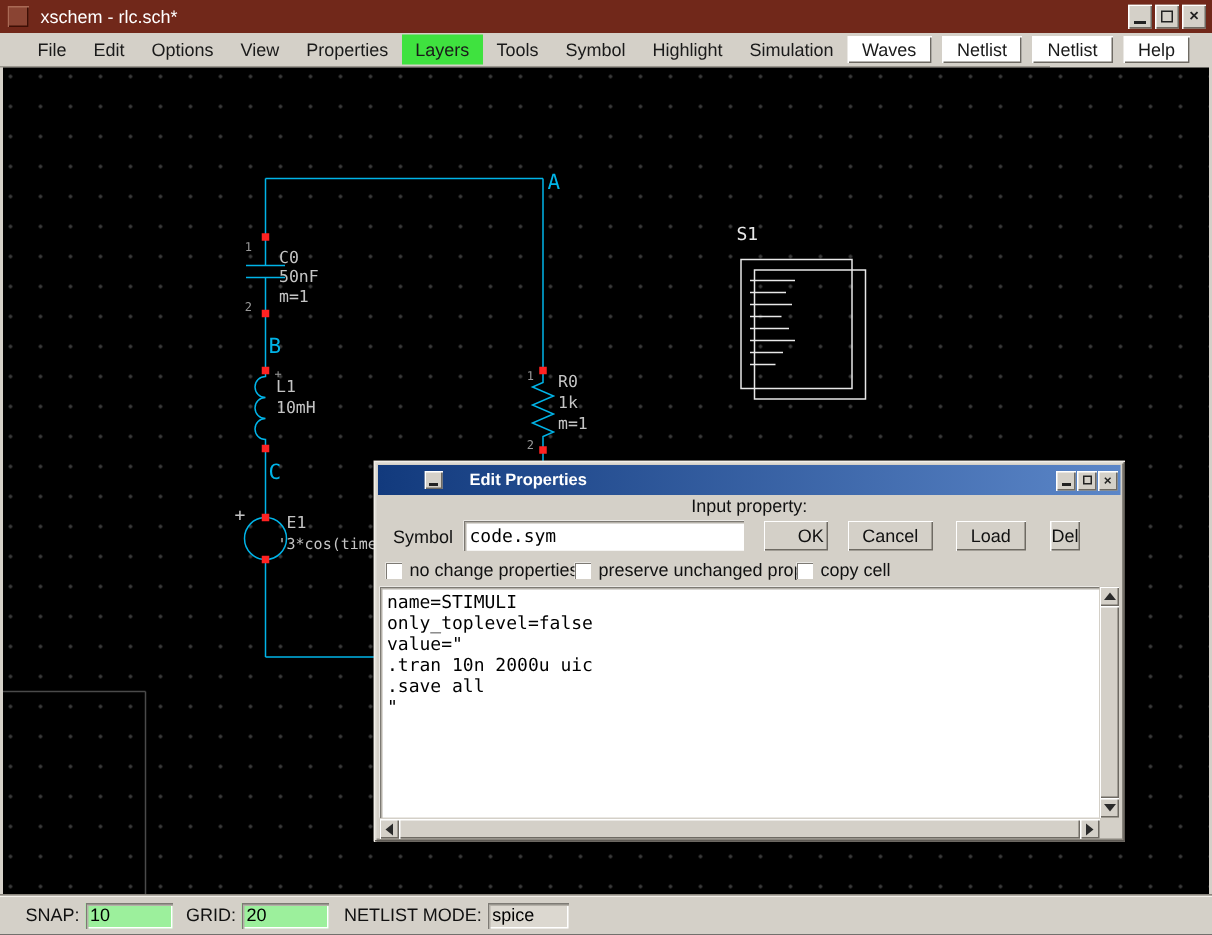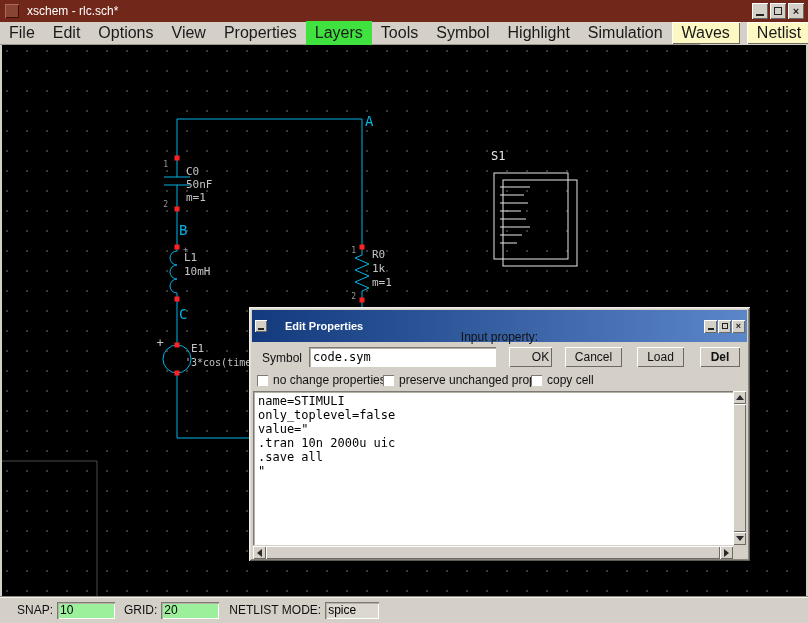--- a/index.html
+++ b/index.html
@@ -20,27 +20,27 @@
   .winbtns { margin-left:auto; display:flex; gap:2px; margin-right:4px; }
   .wbtn { width:16px; height:16px; background:#d4d0c8; display:flex; align-items:center; justify-content:center;
     box-shadow:inset 1px 1px 0 #ffffff, inset -1px -1px 0 #6e6a63; color:#222; }
   .glyph-min { width:8px; height:2px; background:#222; margin-top:8px; }
   .glyph-max { width:8px; height:8px; border:1px solid #222; }
   .glyph-x { font-size:11px; font-weight:bold; line-height:1; }
 
   
   .menubar {
     position:absolute; top:22px; left:0; width:700px; height:23px; background:#d4d0c8;
-    display:flex; align-items:center; font-size:16px; color:#1a1a1a; padding-left:0;
+    display:flex; align-items:center; font-size:12px; color:#1a1a1a; padding-left:16px;
     border-bottom:1px solid #9a968e;
   }
   .menu-item { padding:3px 9px; white-space:nowrap; }
   .menu-item.green { background:var(--green,#3fe23f); }
   .menu-right { margin-left:auto; display:flex; gap:7px; margin-right:5px; }
-  .menu-btn { padding:2px 10px; background:#fef9c3; white-space:nowrap;
+  .menu-btn { padding:2px 10px; background:#ffffff; white-space:nowrap;
     box-shadow:inset 1px 1px 0 #ffffff, inset -1px -1px 0 #6e6a63; }
 
   
   .canvas {
     position:absolute; top:45px; left:2px; width:804px; height:551px; background-color:#000;
     background-image:radial-gradient(circle, #3a3a3a 1px, transparent 1.3px);
     background-size:20px 20px; background-position:15px 16px;
   }
   svg { position:absolute; left:0; top:0; }
   .w    { stroke:var(--wire,#00b4e8); stroke-width:1; fill:none; }
@@ -55,23 +55,23 @@
   text.s1t { fill:var(--white,#e8e8e8); font:12px "DejaVu Sans Mono",monospace; }
 
   
   .dialog {
     position:absolute; left:247px; top:262px; width:501px; height:254px; background:#d4d0c8;
     font-size:12px; color:#111;
     box-shadow:inset 1px 1px 0 #f2efe9, inset -1px -1px 0 #5f5b55,
                inset 2px 2px 0 #e2dfd8, inset -2px -2px 0 #8a867e;
   }
   .dlg-titlebar {
-    position:absolute; left:3px; top:3px; width:495px; height:32px; color:#fff;
+    position:absolute; left:3px; top:3px; width:495px; height:20px; color:#fff;
     background:linear-gradient(to right, var(--dialog-title-start,#123a7d), var(--dialog-title-end,#5b86c8));
-    display:flex; align-items:center; font-size:11px; font-weight:bold;
+    display:flex; align-items:center; font-size:11px; font-weight:bold;padding-left:28px;
   }
   .dlg-icon { width:12px; height:12px; margin-left:3px; background:#d4d0c8;
     box-shadow:inset 1px 1px 0 #fff, inset -1px -1px 0 #6e6a63;
     display:flex; align-items:center; justify-content:center; }
   .dlg-icon .glyph-min { margin-top:6px; width:6px; }
   .dlg-title { margin-left:18px; }
   .dlg-btns { margin-left:auto; display:flex; gap:1px; margin-right:2px; }
   .dbtn { width:13px; height:13px; background:#d4d0c8; color:#222;
     box-shadow:inset 1px 1px 0 #fff, inset -1px -1px 0 #6e6a63;
     display:flex; align-items:center; justify-content:center; }
@@ -84,21 +84,21 @@
     display:flex; align-items:center; background:#fff; padding:0 4px; font-size:12px; color:#000;
     box-shadow:inset 1px 1px 0 #7d7a74, inset 2px 2px 0 #b5b1a9, inset -1px -1px 0 #fff;
   }
   .dlg-symbol-entry { position:absolute; left:60px; top:40px; width:187px; height:20px;
     font-family:"DejaVu Sans Mono",monospace; }
   .btn { position:absolute; height:20px; background:#d4d0c8; display:flex; align-items:center; justify-content:center;
     box-shadow:inset 1px 1px 0 #ffffff, inset -1px -1px 0 #6e6a63; }
   .btn-ok     { left:260px; top:40px; width:43px;padding-left:20px; }
   .btn-cancel { left:316px; top:40px; width:57px; }
   .btn-load   { left:388px; top:40px; width:47px; }
-  .btn-del    { left:451px; top:40px; width:40px;font-weight:bold; }
+  .btn-del    { left:451px; top:40px; width:20px; }
   .cb { position:absolute; top:66px; display:flex; align-items:center; gap:5px; height:14px; }
   .cb1 { left:8px; } .cb2 { left:134px; } .cb3 { left:282px; }
   .cb-box { width:11px; height:11px; background:#fff;
     box-shadow:inset 1px 1px 0 #7d7a74, inset -1px -1px 0 #fff; }
   .dlg-text { position:absolute; left:4px; top:84px; width:480px; height:154px; background:#fff; overflow:hidden;
     box-shadow:inset 1px 1px 0 #7d7a74, inset 2px 2px 0 #b5b1a9; }
   .dlg-text pre { margin:3px 5px; font:12px "DejaVu Sans Mono",monospace; line-height:14px; white-space:pre; color:#000; }
 
   .vsb { position:absolute; left:484px; top:84px; width:13px; height:154px; background:#bdb8ae;
     display:flex; flex-direction:column; }

